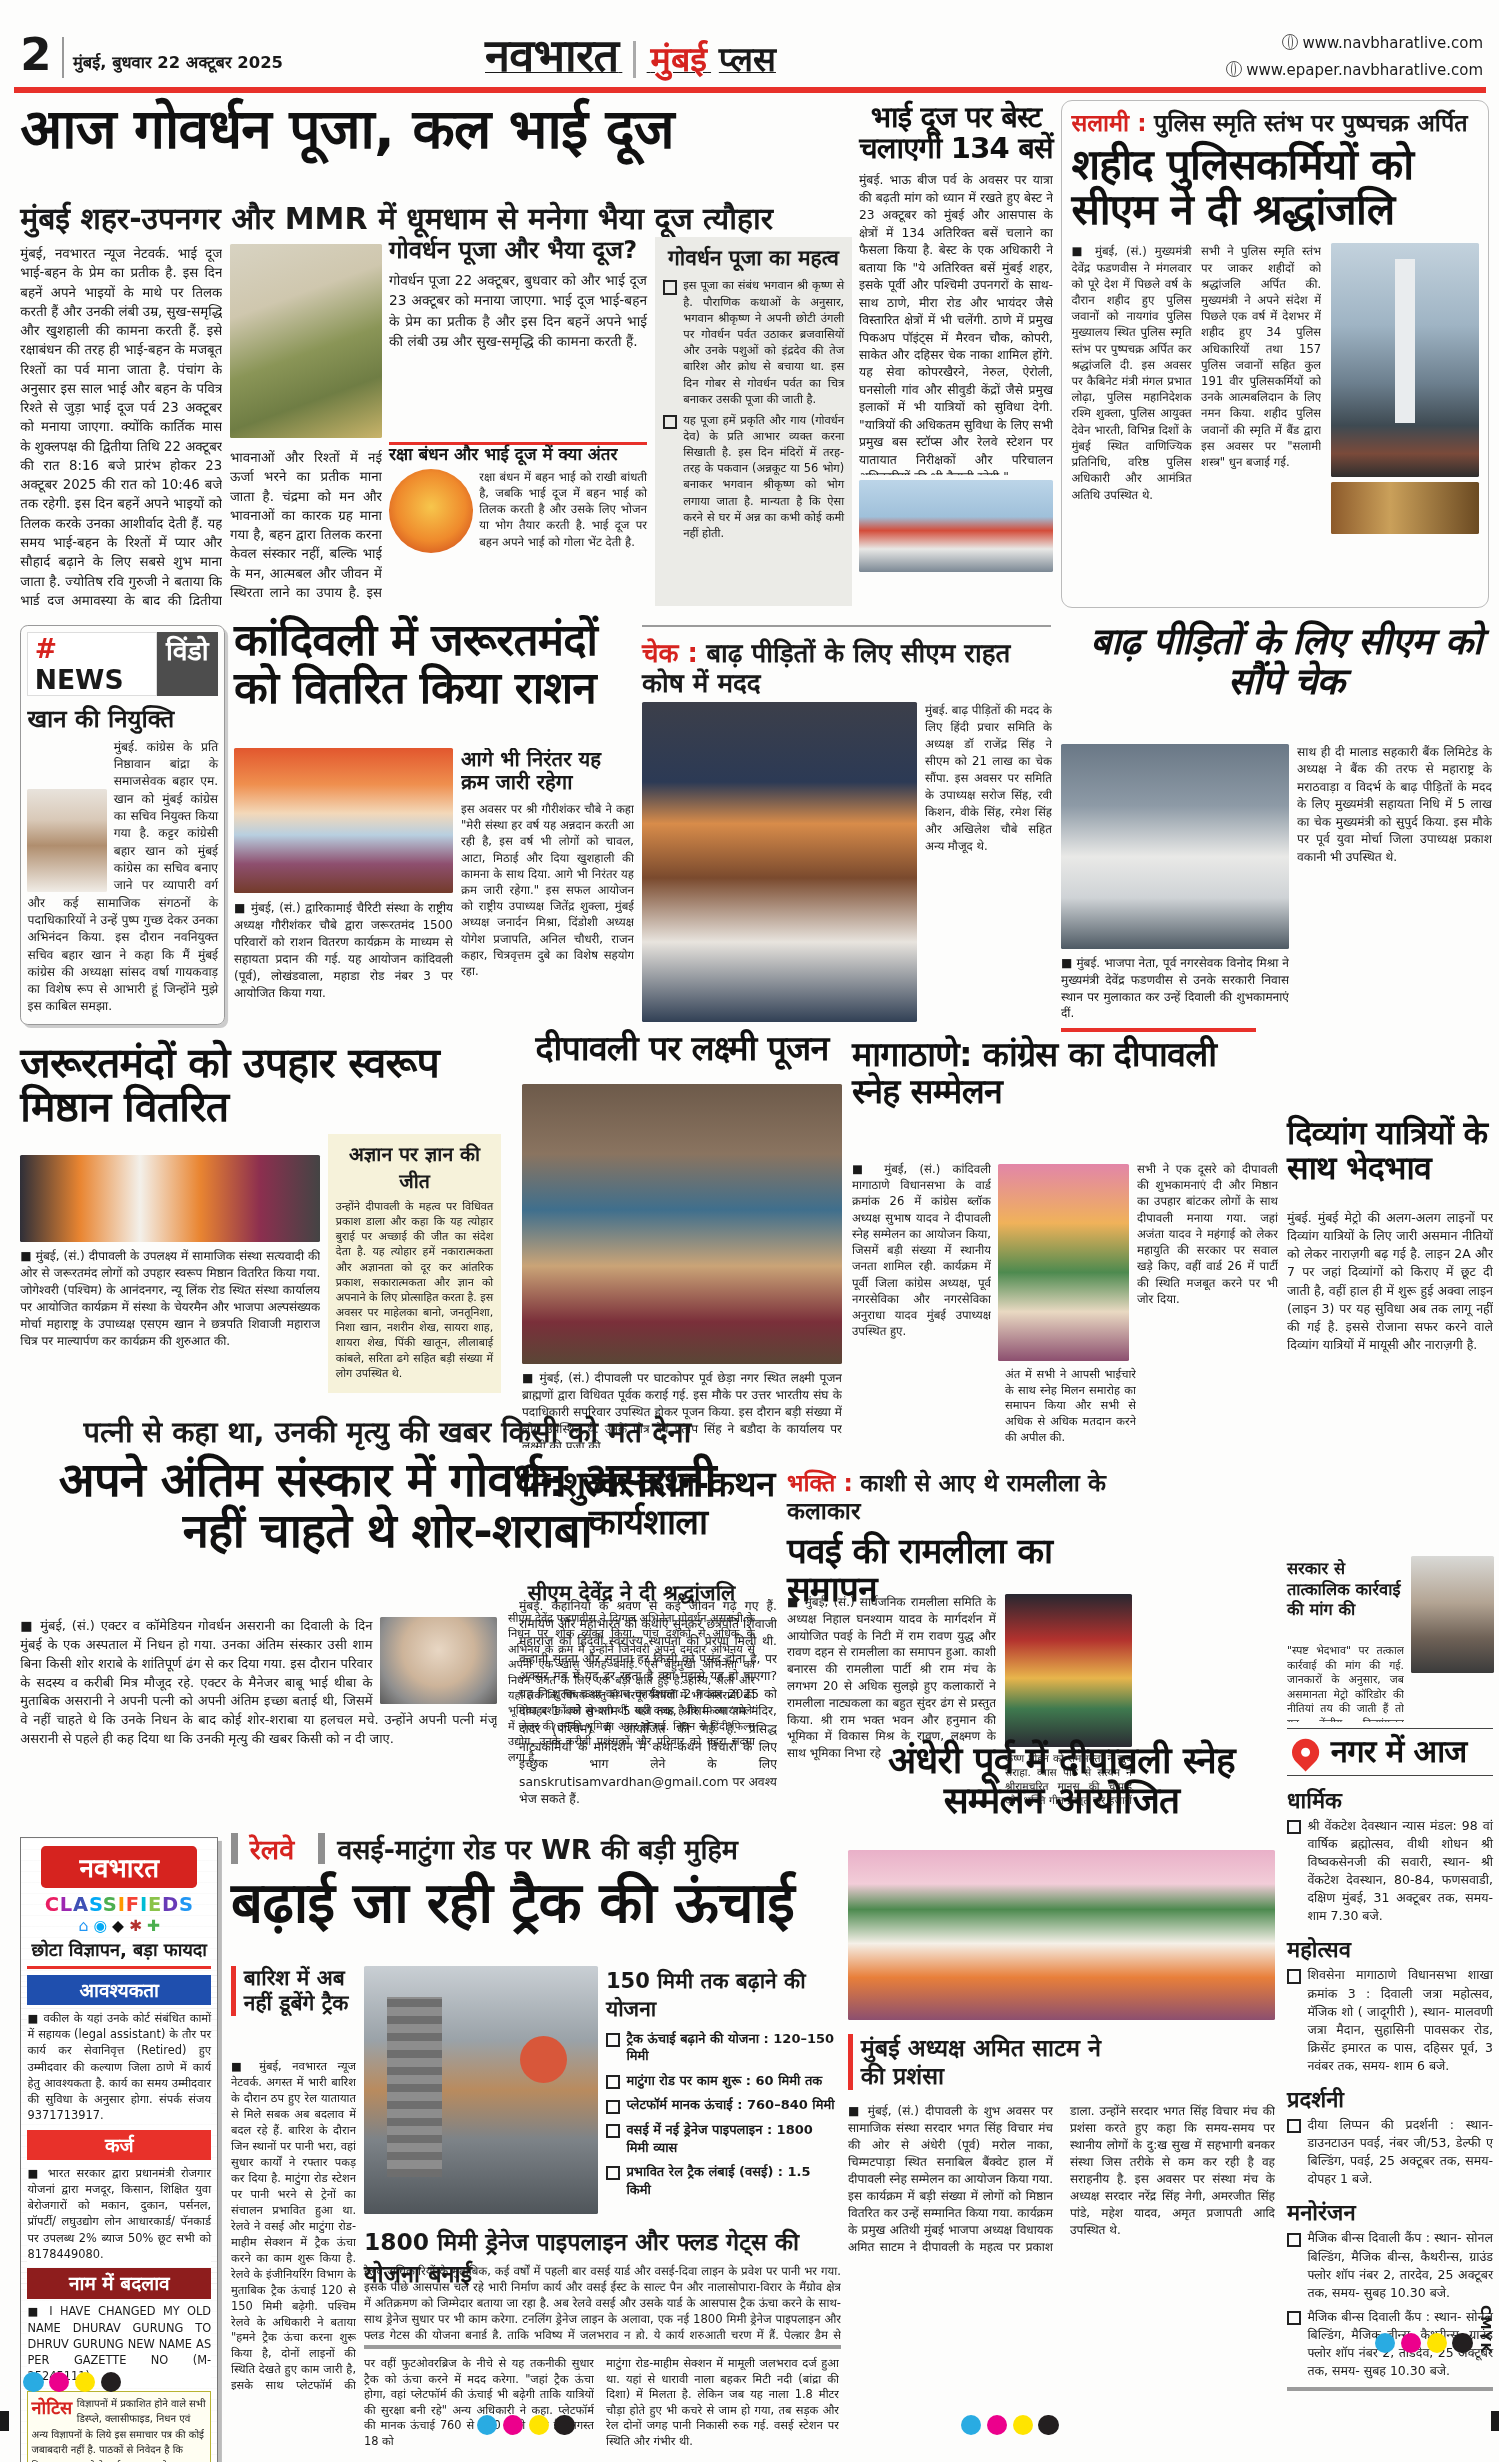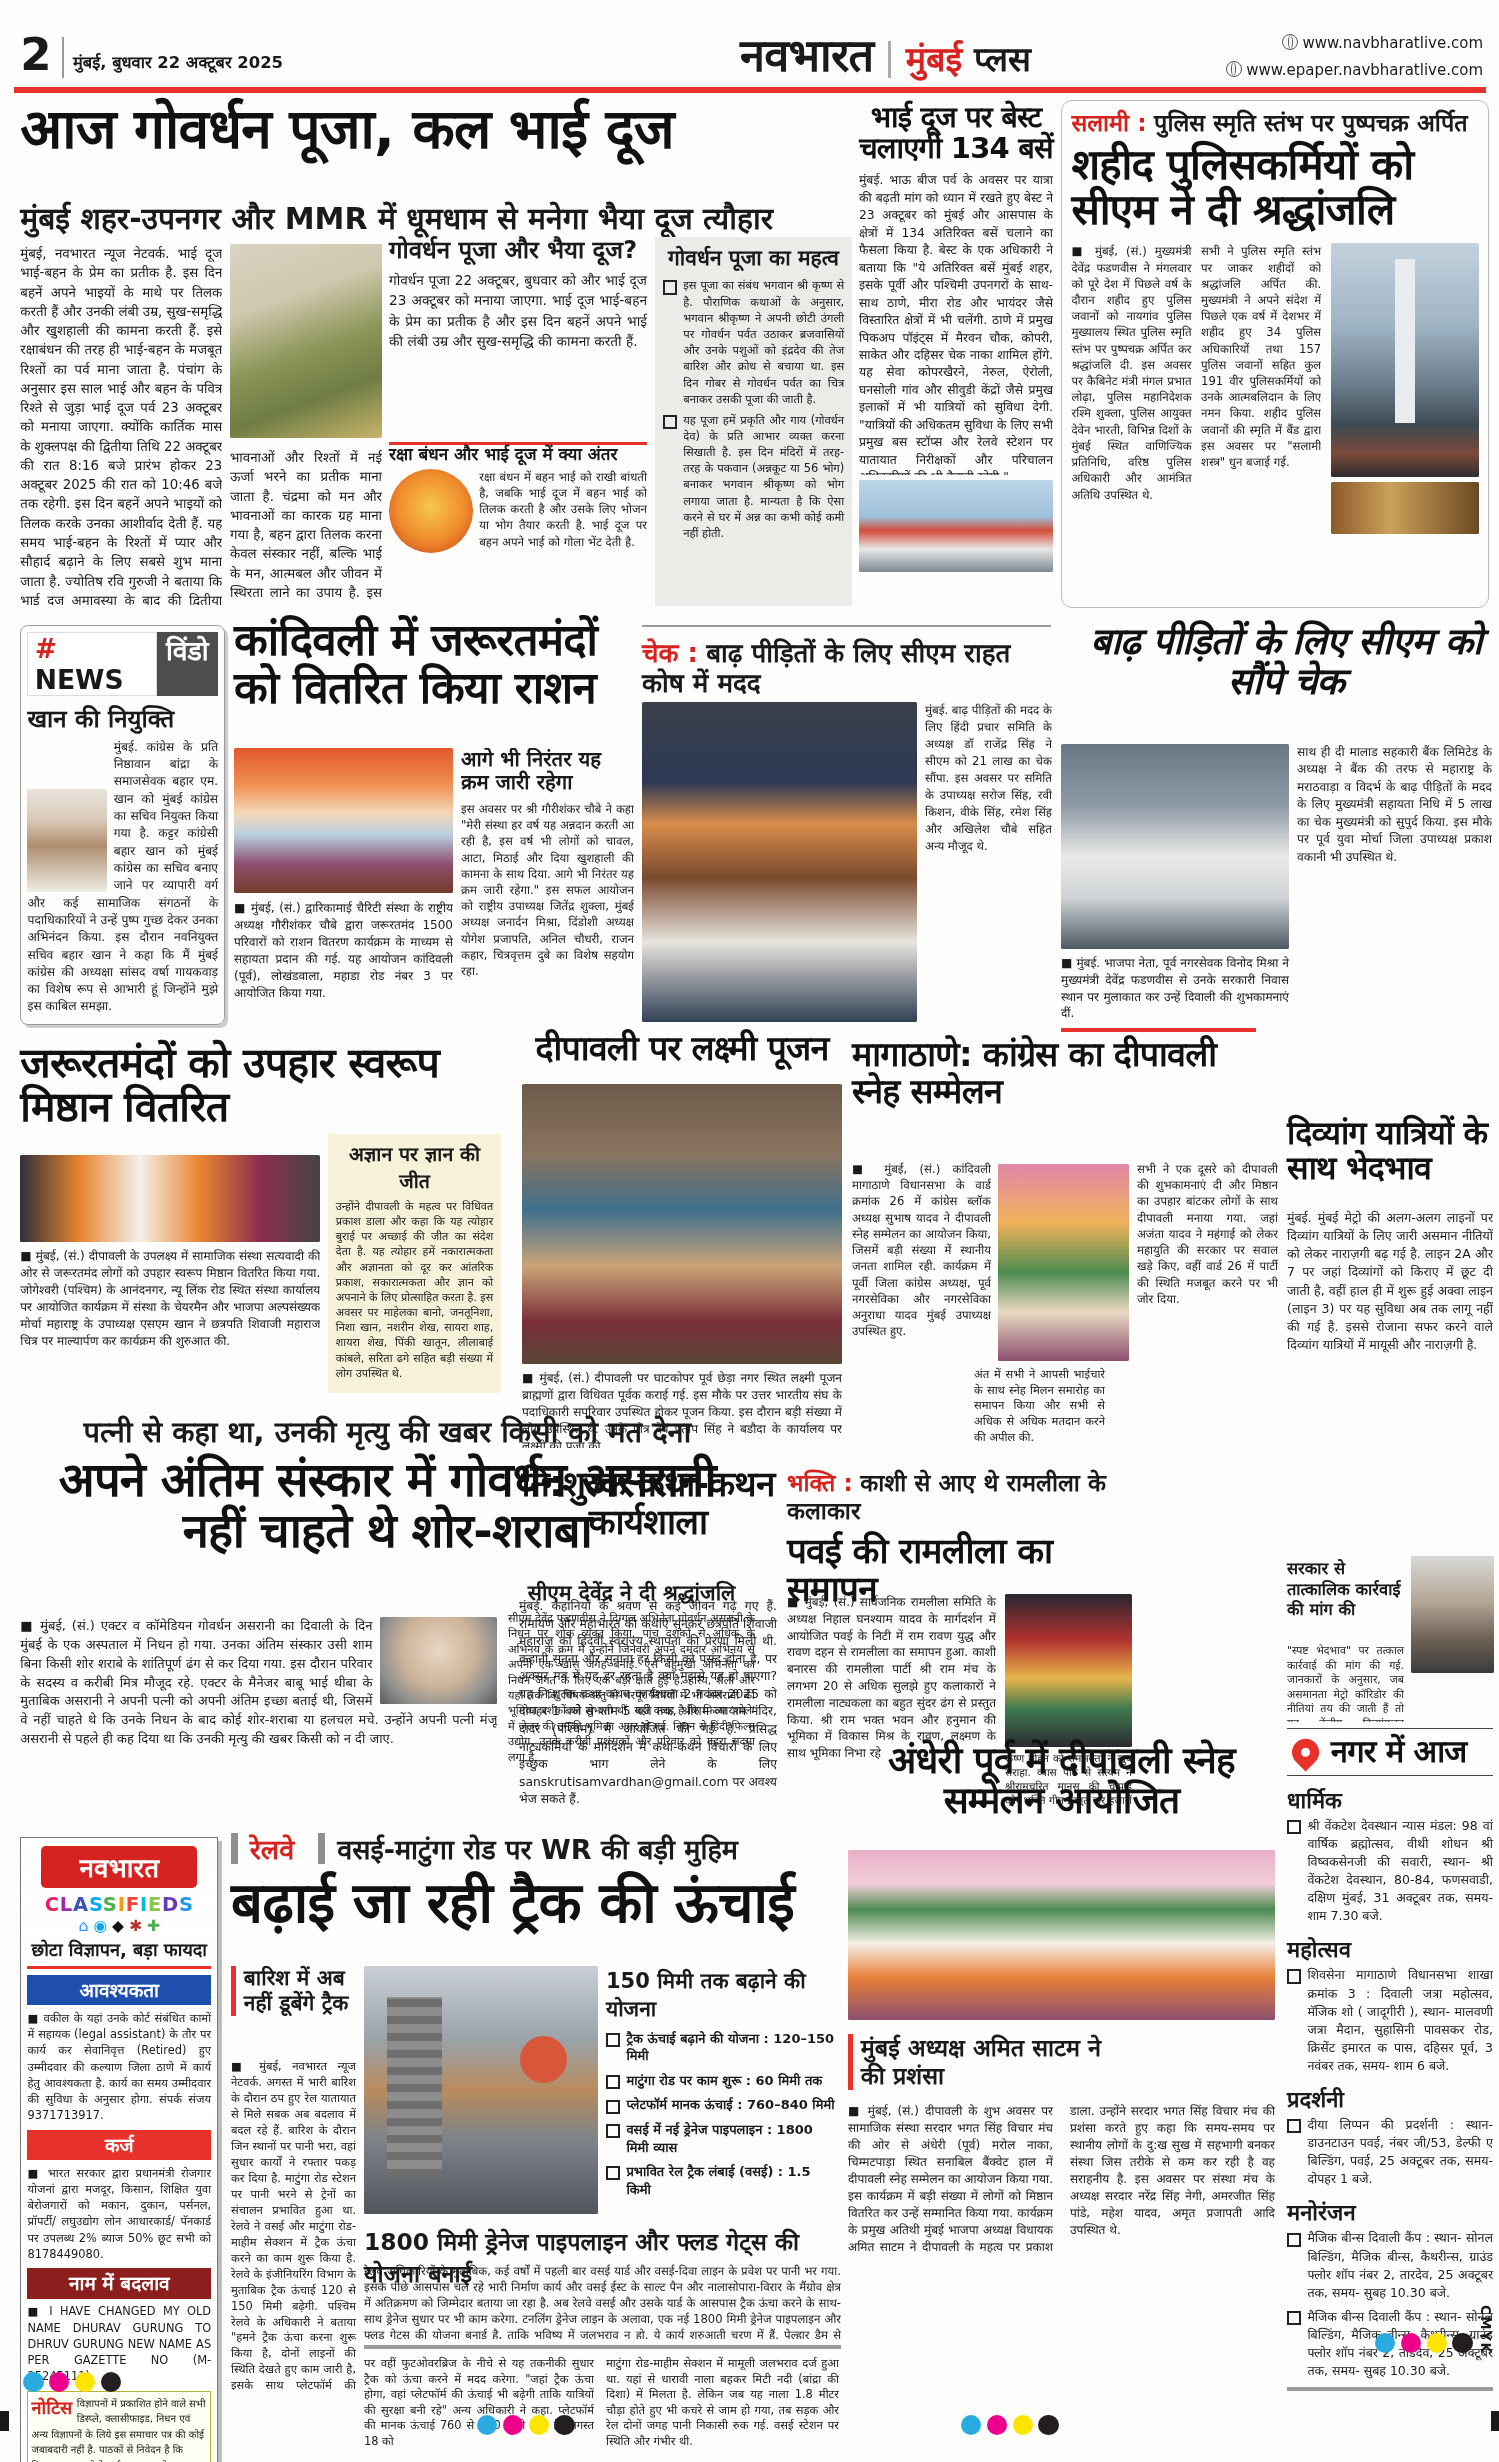--- a/index.html
+++ b/index.html
@@ -39,21 +39,21 @@
 </style>
 </head>
 <body>
 
 <div id="page">
 
   <div class="abs b" style="left:20.3px;top:28px;font-size:45px;">2</div>
   <div class="abs" style="left:62px;top:37px;width:1.6px;height:41px;background:#999;"></div>
   <div class="abs b" style="left:73px;top:50px;font-size:16.4px;">मुंबई, बुधवार 22 अक्टूबर 2025</div>
 
-  <div class="abs" style="left:500px;top:23.4px;width:531px;text-align:right;white-space:nowrap;">
+  <div class="abs" style="left:485px;top:23.4px;width:531px;text-align:left;white-space:nowrap;text-decoration:underline;">
     <span class="b" style="font-size:45px;letter-spacing:-0.8px;">नवभारत</span>
     <span style="display:inline-block;width:2.3px;height:37px;background:#aaa;margin:0 11px;vertical-align:-6.2px;"></span>
     <span class="b red" style="font-size:34px;">मुंबई</span>
     <span class="b" style="font-size:34px;margin-left:7.8px;">प्लस</span>
   </div>
 
   <div class="abs" style="right:17px;top:30px;text-align:right;font-size:15px;line-height:1.8;">
     <div><span class="webicon"></span><span>www.navbharatlive.com</span></div>
     <div><span class="webicon"></span><span>www.epaper.navbharatlive.com</span></div>
   </div>
@@ -172,21 +172,21 @@
 
   <div class="abs hl" style="left:522px;top:1030px;width:320px;font-size:34px;text-align:center;">दीपावली पर लक्ष्मी पूजन</div>
   <div class="abs photo" style="left:522px;top:1084px;width:320px;height:280px;background:
       linear-gradient(180deg,#6d5a4a 0%,#8a7460 25%,#3f6f8d 45%,#caa477 65%,#7a2f3a 85%,#5a4636 100%);"></div>
   <div class="abs jt" style="left:522px;top:1370px;width:320px;height:78px;font-size:12px;line-height:1.42;overflow:hidden;">■ मुंबई, (सं.) दीपावली पर घाटकोपर पूर्व छेड़ा नगर स्थित लक्ष्मी पूजन ब्राह्मणों द्वारा विधिवत पूर्वक कराई गई. इस मौके पर उत्तर भारतीय संघ के पदाधिकारी सपरिवार उपस्थित होकर पूजन किया. इस दौरान बड़ी संख्या में लोग उपस्थित थे. उनके पौत्र देव प्रताप सिंह ने बडौदा के कार्यालय पर लक्ष्मी की पूजा की.</div>
 
   <div class="abs hl" style="left:852px;top:1036px;width:398px;font-size:34px;">मागाठाणे: कांग्रेस का दीपावली स्नेह सम्मेलन</div>
   <div class="abs jt" style="left:852px;top:1161px;width:139px;height:281px;font-size:11.6px;line-height:1.4;overflow:hidden;">■ मुंबई, (सं.) कांदिवली मागाठाणे विधानसभा के वार्ड क्रमांक 26 में कांग्रेस ब्लॉक अध्यक्ष सुभाष यादव ने दीपावली स्नेह सम्मेलन का आयोजन किया, जिसमें बड़ी संख्या में स्थानीय जनता शामिल रही. कार्यक्रम में पूर्वी जिला कांग्रेस अध्यक्ष, पूर्व नगरसेविका और नगरसेविका अनुराधा यादव मुंबई उपाध्यक्ष उपस्थित हुए.</div>
   <div class="abs photo" style="left:998px;top:1164px;width:131px;height:197px;background:
       linear-gradient(180deg,#e286a8 0%,#f0b25a 30%,#4d8a4f 55%,#e9d9c2 75%,#8c4f6f 100%);"></div>
-  <div class="abs jt" style="left:974px;top:1367px;width:131px;height:75px;font-size:11.4px;line-height:1.38;overflow:hidden;">अंत में सभी ने आपसी भाईचारे के साथ स्नेह मिलन समारोह का समापन किया और सभी से अधिक से अधिक मतदान करने की अपील की.</div>
+  <div class="abs jt" style="left:1005px;top:1367px;width:131px;height:75px;font-size:11.4px;line-height:1.38;overflow:hidden;">अंत में सभी ने आपसी भाईचारे के साथ स्नेह मिलन समारोह का समापन किया और सभी से अधिक से अधिक मतदान करने की अपील की.</div>
   <div class="abs jt" style="left:1137px;top:1161px;width:141px;height:281px;font-size:11.6px;line-height:1.4;overflow:hidden;">सभी ने एक दूसरे को दीपावली की शुभकामनाएं दी और मिष्ठान का उपहार बांटकर लोगों के साथ दीपावली मनाया गया. जहां अजंता यादव ने महंगाई को लेकर महायुति की सरकार पर सवाल खड़े किए, वहीं वार्ड 26 में पार्टी की स्थिति मजबूत करने पर भी जोर दिया.</div>
 
   <div class="abs hl" style="left:1287px;top:1116px;width:206px;font-size:32px;">दिव्यांग यात्रियों के साथ भेदभाव</div>
   <div class="abs jt" style="left:1287px;top:1209px;width:206px;height:344px;font-size:12.5px;line-height:1.45;overflow:hidden;">मुंबई. मुंबई मेट्रो की अलग-अलग लाइनों पर दिव्यांग यात्रियों के लिए जारी असमान नीतियों को लेकर नाराज़गी बढ़ गई है. लाइन 2A और 7 पर जहां दिव्यांगों को किराए में छूट दी जाती है, वहीं हाल ही में शुरू हुई अक्वा लाइन (लाइन 3) पर यह सुविधा अब तक लागू नहीं की गई है. इससे रोजाना सफर करने वाले दिव्यांग यात्रियों में मायूसी और नाराज़गी है.</div>
   <div class="abs b" style="left:1287px;top:1559px;width:117px;font-size:16.4px;line-height:1.25;">सरकार से तात्कालिक कार्रवाई की मांग की</div>
   <div class="abs photo" style="left:1411px;top:1556px;width:83px;height:117px;background:
       linear-gradient(180deg,#d9d9d6 0%,#b3a493 40%,#6f6257 70%,#3b3b3b 100%);"></div>
   <div class="abs jt" style="left:1287px;top:1644px;width:117px;height:78px;font-size:10.8px;line-height:1.35;overflow:hidden;">"स्पष्ट भेदभाव" पर तत्काल कार्रवाई की मांग की गई. जानकारों के अनुसार, जब असमानता मेट्रो कॉरिडोर की नीतियां तय की जाती हैं तो यह केंद्रीय दिव्यांगजन अधिकार अधिनियम की भावना के खिलाफ है. अधिनियम के अनुसार सभी सार्वजनिक परिवहन में "बराबरी का अवसर और समान पहुंच" अनिवार्य है. कि सभी मेट्रो लाइनों पर समान छूट लागू करना न सिर्फ कानूनी दायित्व, सामाजिक न्याय की भी आवश्यकता है..</div>
 
   <div class="abs b" style="left:20.3px;top:1411px;width:734px;font-size:29px;text-align:center;">पत्नी से कहा था, उनकी मृत्यु की खबर किसी को मत देना</div>

